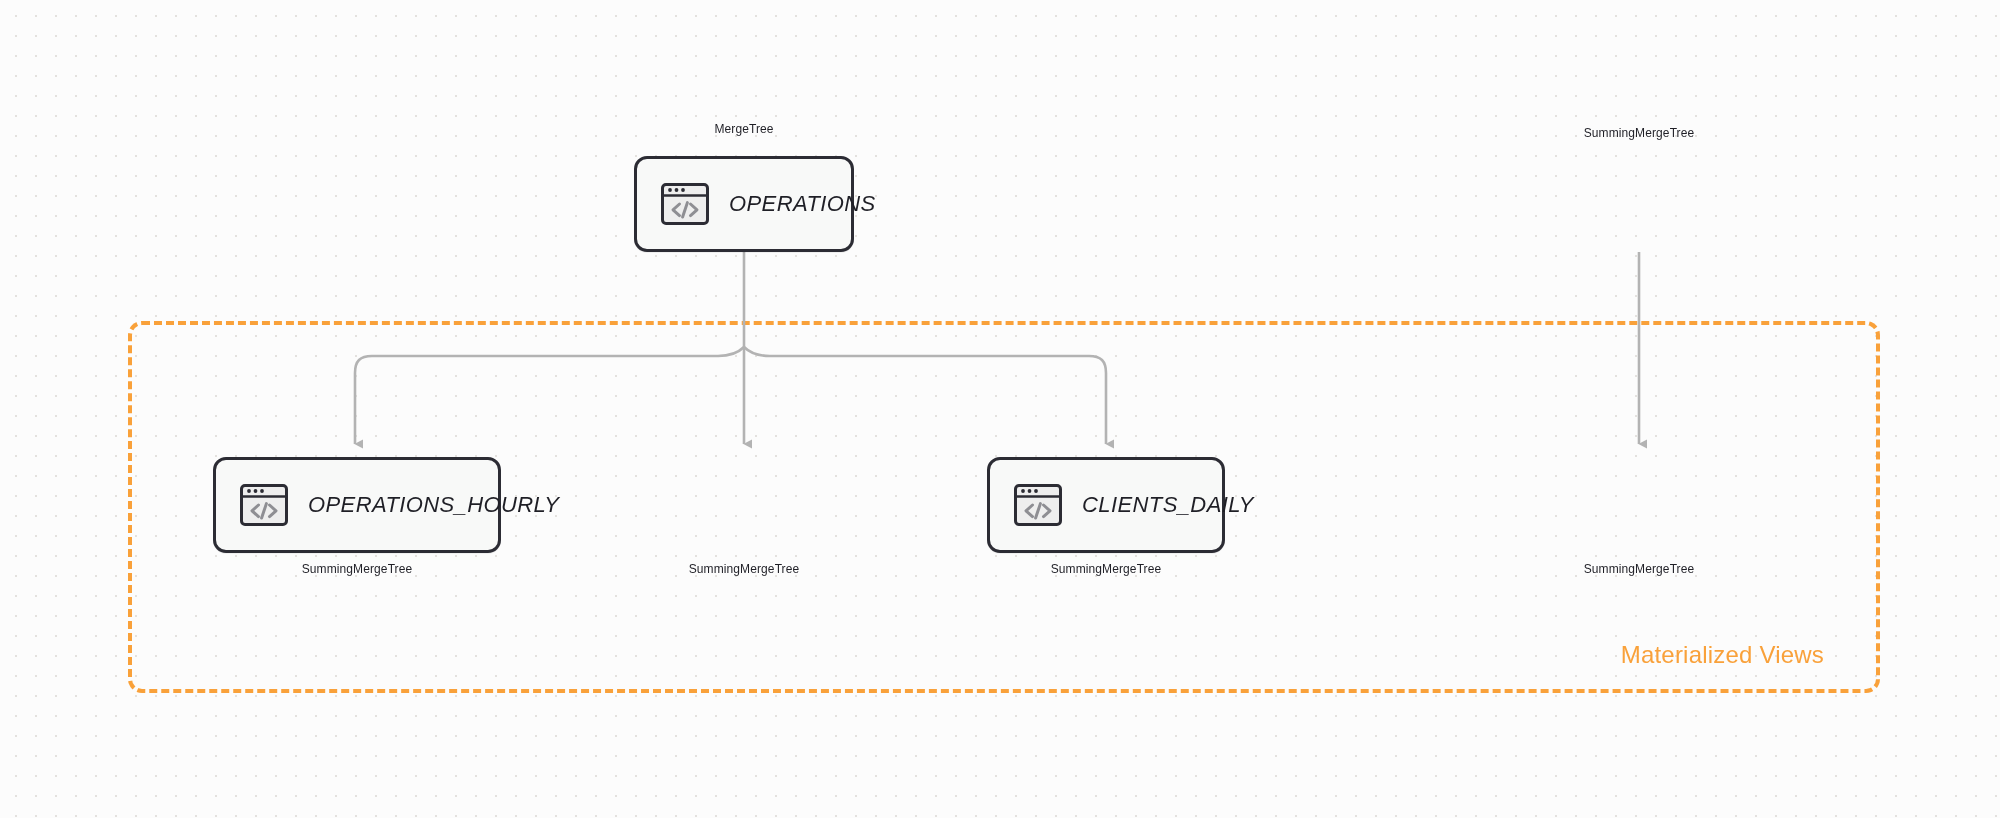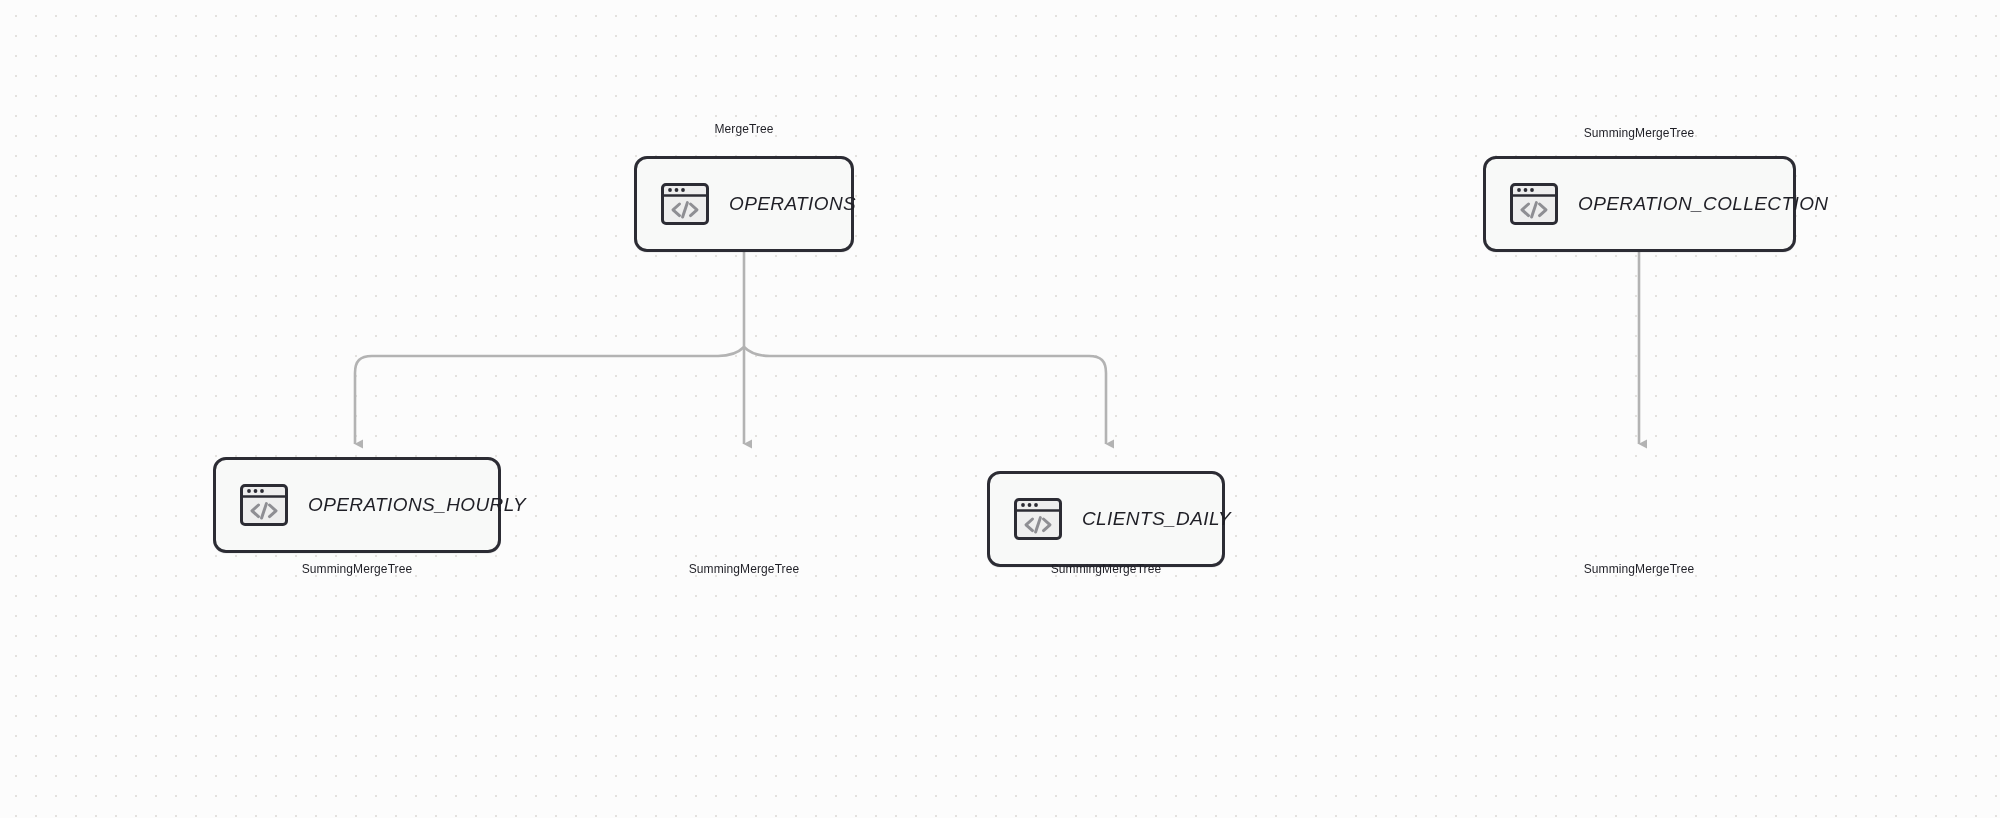--- a/index.html
+++ b/index.html
@@ -64,41 +64,44 @@
     box-shadow: 0 1px 0 rgba(0,0,0,0.05);
   }
   .node .icon {
     flex: 0 0 auto;
     width: 52px;
     height: 52px;
     margin-right: 18px;
   }
   .node .node-label {
     font-style: italic;
-    font-size: 19px;
+    font-size: 22px;
     color: #1f1f26;
     letter-spacing: 0.4px;
     white-space: nowrap;
   }
 
   
   .engine-caption {
     position: absolute;
     font-size: 12px;
     color: #1f1f26;
     white-space: nowrap;
     transform: translateX(-50%);
     letter-spacing: 0.1px;
   }
 </style>
 </head>
 <body>
 
 <div id="canvas">
 
+  <div class="mv-group">
+    <span class="mv-label">Materialized Views</span>
+  </div>
 
   <svg id="edges" viewBox="0 0 2000 818" xmlns="http://www.w3.org/2000/svg">
     <defs>
       <marker id="arrowGray" markerWidth="10" markerHeight="10" refX="4.6" refY="8.4" orient="auto" markerUnits="userSpaceOnUse">
         <path d="M0,0 L9.2,0 L4.6,9 Z" fill="#b3b3b3"></path>
       </marker>
     </defs>
 
     <path d="M744,252 L744,347" fill="none" stroke="#b3b3b3" stroke-width="2.6" stroke-linecap="round"></path>
 
@@ -122,56 +125,41 @@
         <circle cx="24" cy="12" r="1.9" fill="#2c2c34"></circle>
         <path d="M20.5,26 L14,31.8 L20.5,37.6" fill="none" stroke="#8e8e93" stroke-width="3" stroke-linecap="round" stroke-linejoin="round"></path>
         <path d="M31.5,26 L38,31.8 L31.5,37.6" fill="none" stroke="#8e8e93" stroke-width="3" stroke-linecap="round" stroke-linejoin="round"></path>
         <line x1="28.4" y1="24.6" x2="23.6" y2="39" stroke="#8e8e93" stroke-width="3" stroke-linecap="round"></line>
       </svg>
     </span>
     <span class="node-label">OPERATIONS</span>
   </div>
 
   <div class="engine-caption" style="left:1639px; top:126px;">SummingMergeTree</div>
-  <div class="node" style="left:1483px; top:156px; width:313px;">
-    <span class="icon">
-      <svg viewBox="0 0 52 52" width="52" height="52" xmlns="http://www.w3.org/2000/svg">
-        <rect x="3.5" y="6.5" width="45" height="39" rx="3.5" ry="3.5" fill="#eeeeee" stroke="#2c2c34" stroke-width="3"></rect>
-        <line x1="3.5" y1="17.5" x2="48.5" y2="17.5" stroke="#2c2c34" stroke-width="2.6"></line>
-        <circle cx="11" cy="12" r="1.9" fill="#2c2c34"></circle>
-        <circle cx="17.5" cy="12" r="1.9" fill="#2c2c34"></circle>
-        <circle cx="24" cy="12" r="1.9" fill="#2c2c34"></circle>
-        <path d="M20.5,26 L14,31.8 L20.5,37.6" fill="none" stroke="#8e8e93" stroke-width="3" stroke-linecap="round" stroke-linejoin="round"></path>
-        <path d="M31.5,26 L38,31.8 L31.5,37.6" fill="none" stroke="#8e8e93" stroke-width="3" stroke-linecap="round" stroke-linejoin="round"></path>
-        <line x1="28.4" y1="24.6" x2="23.6" y2="39" stroke="#8e8e93" stroke-width="3" stroke-linecap="round"></line>
-      </svg>
-    </span>
-    <span class="node-label">OPERATION_COLLECTION</span>
-  </div>
 
   <div class="node" style="left:213px; top:457px; width:288px;justify-content:space-between;">
     <span class="icon">
       <svg viewBox="0 0 52 52" width="52" height="52" xmlns="http://www.w3.org/2000/svg">
         <rect x="3.5" y="6.5" width="45" height="39" rx="3.5" ry="3.5" fill="#eeeeee" stroke="#2c2c34" stroke-width="3"></rect>
         <line x1="3.5" y1="17.5" x2="48.5" y2="17.5" stroke="#2c2c34" stroke-width="2.6"></line>
         <circle cx="11" cy="12" r="1.9" fill="#2c2c34"></circle>
         <circle cx="17.5" cy="12" r="1.9" fill="#2c2c34"></circle>
         <circle cx="24" cy="12" r="1.9" fill="#2c2c34"></circle>
         <path d="M20.5,26 L14,31.8 L20.5,37.6" fill="none" stroke="#8e8e93" stroke-width="3" stroke-linecap="round" stroke-linejoin="round"></path>
         <path d="M31.5,26 L38,31.8 L31.5,37.6" fill="none" stroke="#8e8e93" stroke-width="3" stroke-linecap="round" stroke-linejoin="round"></path>
         <line x1="28.4" y1="24.6" x2="23.6" y2="39" stroke="#8e8e93" stroke-width="3" stroke-linecap="round"></line>
       </svg>
     </span>
     <span class="node-label">OPERATIONS_HOURLY</span>
   </div>
   <div class="engine-caption" style="left:357px; top:562px;">SummingMergeTree</div>
 
   <div class="engine-caption" style="left:744px; top:562px;">SummingMergeTree</div>
 
-  <div class="node" style="left:987px; top:471px; width:238px;">
+  <div class="node" style="left:987px; top:457px; width:238px;">
     <span class="icon">
       <svg viewBox="0 0 52 52" width="52" height="52" xmlns="http://www.w3.org/2000/svg">
         <rect x="3.5" y="6.5" width="45" height="39" rx="3.5" ry="3.5" fill="#eeeeee" stroke="#2c2c34" stroke-width="3"></rect>
         <line x1="3.5" y1="17.5" x2="48.5" y2="17.5" stroke="#2c2c34" stroke-width="2.6"></line>
         <circle cx="11" cy="12" r="1.9" fill="#2c2c34"></circle>
         <circle cx="17.5" cy="12" r="1.9" fill="#2c2c34"></circle>
         <circle cx="24" cy="12" r="1.9" fill="#2c2c34"></circle>
         <path d="M20.5,26 L14,31.8 L20.5,37.6" fill="none" stroke="#8e8e93" stroke-width="3" stroke-linecap="round" stroke-linejoin="round"></path>
         <path d="M31.5,26 L38,31.8 L31.5,37.6" fill="none" stroke="#8e8e93" stroke-width="3" stroke-linecap="round" stroke-linejoin="round"></path>
         <line x1="28.4" y1="24.6" x2="23.6" y2="39" stroke="#8e8e93" stroke-width="3" stroke-linecap="round"></line>

